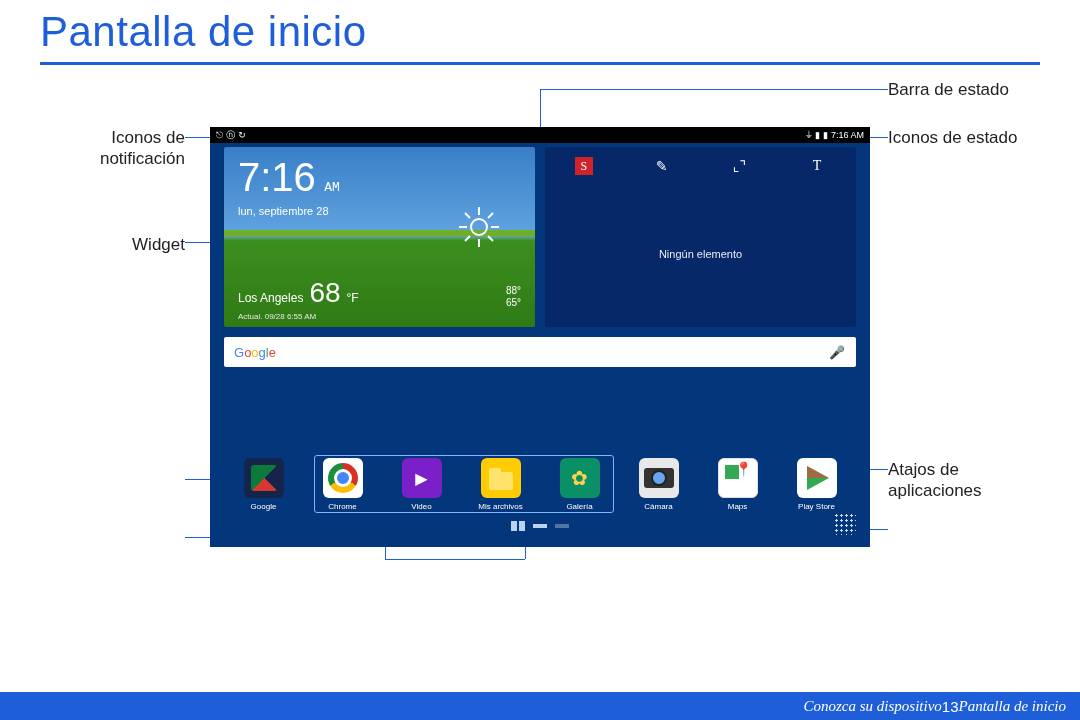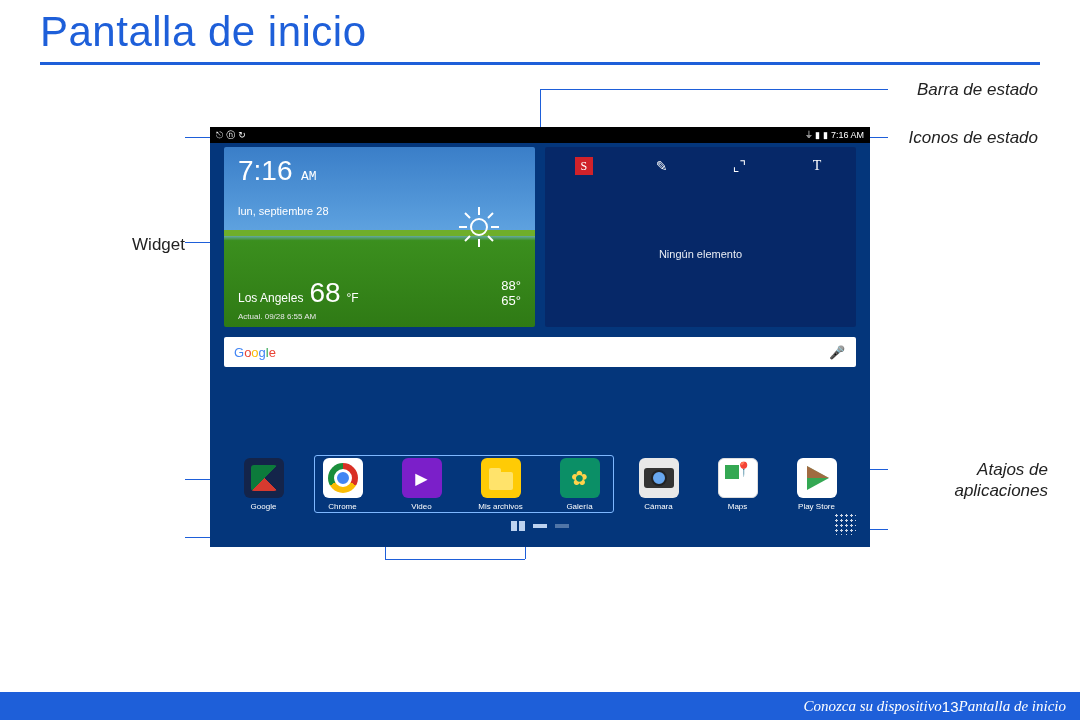--- a/index.html
+++ b/index.html
@@ -1,47 +1,47 @@
 <!DOCTYPE html>
 <html><head>
 <meta charset="utf-8">
 <style>
   * { box-sizing: border-box; margin: 0; padding: 0; }
   body { font-family: Arial, Helvetica, sans-serif; width:1080px; height:720px; background:#fff; position:relative; overflow:hidden; }
   .title { color:#1e5fd9; font-size:42px; font-weight:400; padding:8px 40px 6px; letter-spacing:0.5px;}
   .rule { height:3px; background:#1e5fd9; margin:0 40px 14px; }
   .stage { position:relative; width:1000px; height:560px; margin:0 40px; }
   .label { position:absolute; font-size:17px; color:#222; line-height:1.25; }
-  .label.right { text-align:right;font-style:italic; }
+  .label.right { text-align:left; }
   .label.left { text-align:right; }
   .lead { position:absolute; background:#1e5fd9; }
   .lead.h { height:1px; }
   .lead.v { width:1px; }
 
   
   .tab { position:absolute; left:170px; top:48px; width:660px; height:420px; background:#04367b; }
   .statusbar { position:absolute; top:0; left:0; right:0; height:16px; background:#000; color:#fff; font-size:9px; display:flex; justify-content:space-between; align-items:center; padding:0 6px;}
   .statusbar .nicons { display:flex; gap:3px; align-items:center;}
   .statusbar .sicons { display:flex; gap:3px; align-items:center;}
   .statusbar .glyph { display:inline-block;}
 
   .widgets { position:absolute; top:20px; left:14px; right:14px; height:180px; display:flex; gap:10px; }
   .weather { flex:1; position:relative; border-radius:2px; overflow:hidden;
     background:linear-gradient(to bottom,#3a7ec8 0%, #5fa3e0 48%, #7db7ec 48%, #3b8f1e 52%, #2f7a15 100%); }
   .weather .sky::after{content:"";position:absolute;left:0;right:0;top:46%;height:6px;background:#6fae2a;}
   .weather .clock { position:absolute; left:14px; top:8px; color:#fff; }
-  .weather .clock .time{ font-size:28px; font-weight:200; display:inline;}
+  .weather .clock .time{ font-size:40px; font-weight:200; display:inline;}
   .weather .clock .ampm{ font-size:13px; font-weight:400; margin-left:4px;font-family:Liberation Mono, monospace;}
   .weather .date { position:absolute; left:14px; top:58px; color:#fff; font-size:11px;}
   .weather .cityrow{ position:absolute; left:14px; bottom:18px; color:#fff; font-size:12px; display:flex; align-items:baseline; gap:6px;}
   .weather .temp { font-size:28px; font-weight:300;}
   .weather .deg { font-size:12px; vertical-align:top;}
   .weather .updated{ position:absolute; left:14px; bottom:6px; color:#e8e8e8; font-size:8px;}
   .weather .sun{ position:absolute; right:32px; top:56px; width:48px; height:48px;}
-  .weather .hilo{ position:absolute; right:14px; bottom:18px; color:#fff; font-size:13px; line-height:1.2;text-align:center;}
+  .weather .hilo{ position:absolute; right:14px; bottom:18px; color:#fff; font-size:10px; line-height:1.2;text-align:center;}
   .notewidget{ flex:1; background:rgba(10,30,90,0.55); border-radius:2px; position:relative; color:#fff;}
   .notewidget .toolbar{ position:absolute; top:10px; left:0; right:0; display:flex; justify-content:space-around; align-items:center;}
   .notewidget .toolbar .tbicon{ width:18px; height:18px; display:flex; align-items:center; justify-content:center; font-size:14px;}
   .notewidget .sbadge{ width:18px;height:18px;background:#d0222a;color:#fff;font-size:12px;font-family:serif;display:flex;align-items:center;justify-content:center;}
   .notewidget .msg{ position:absolute; top:56%; left:0; right:0; text-align:center; font-size:11px; color:#e9edf4;}
 
   .searchbar{ position:absolute; top:210px; left:14px; right:14px; height:30px; background:#fff; border-radius:2px; display:flex; align-items:center; padding:0 10px; }
   .searchbar .glogo{ font-size:13px; font-weight:500;}
   .searchbar .glogo span:nth-child(1){color:#4285F4;}
   .searchbar .glogo span:nth-child(2){color:#EA4335;}
@@ -97,20 +97,21 @@
   .footer .c{ font-style:normal; font-family:Arial;}
 </style>
 </head>
 <body>
 
 <div class="title">Pantalla de inicio</div>
 <div class="rule"></div>
 
 <div class="stage">
 
+  <div class="label left" style="left:0; top:48px; width:145px;">Iconos de notificación</div>
   <div class="lead h" style="left:145px; top:58px; width:32px;"></div>
 
   <div class="label left" style="left:0; top:155px; width:145px;">Widget</div>
   <div class="lead h" style="left:145px; top:163px; width:50px;"></div>
 
   <div class="lead h" style="left:145px; top:400px; width:60px;"></div>
 
   <div class="lead h" style="left:145px; top:458px; width:200px;"></div>
   <div class="lead v" style="left:345px; top:458px; height:22px; top:458px;"></div>
   <div class="lead h" style="left:345px; top:480px; width:140px;"></div>

